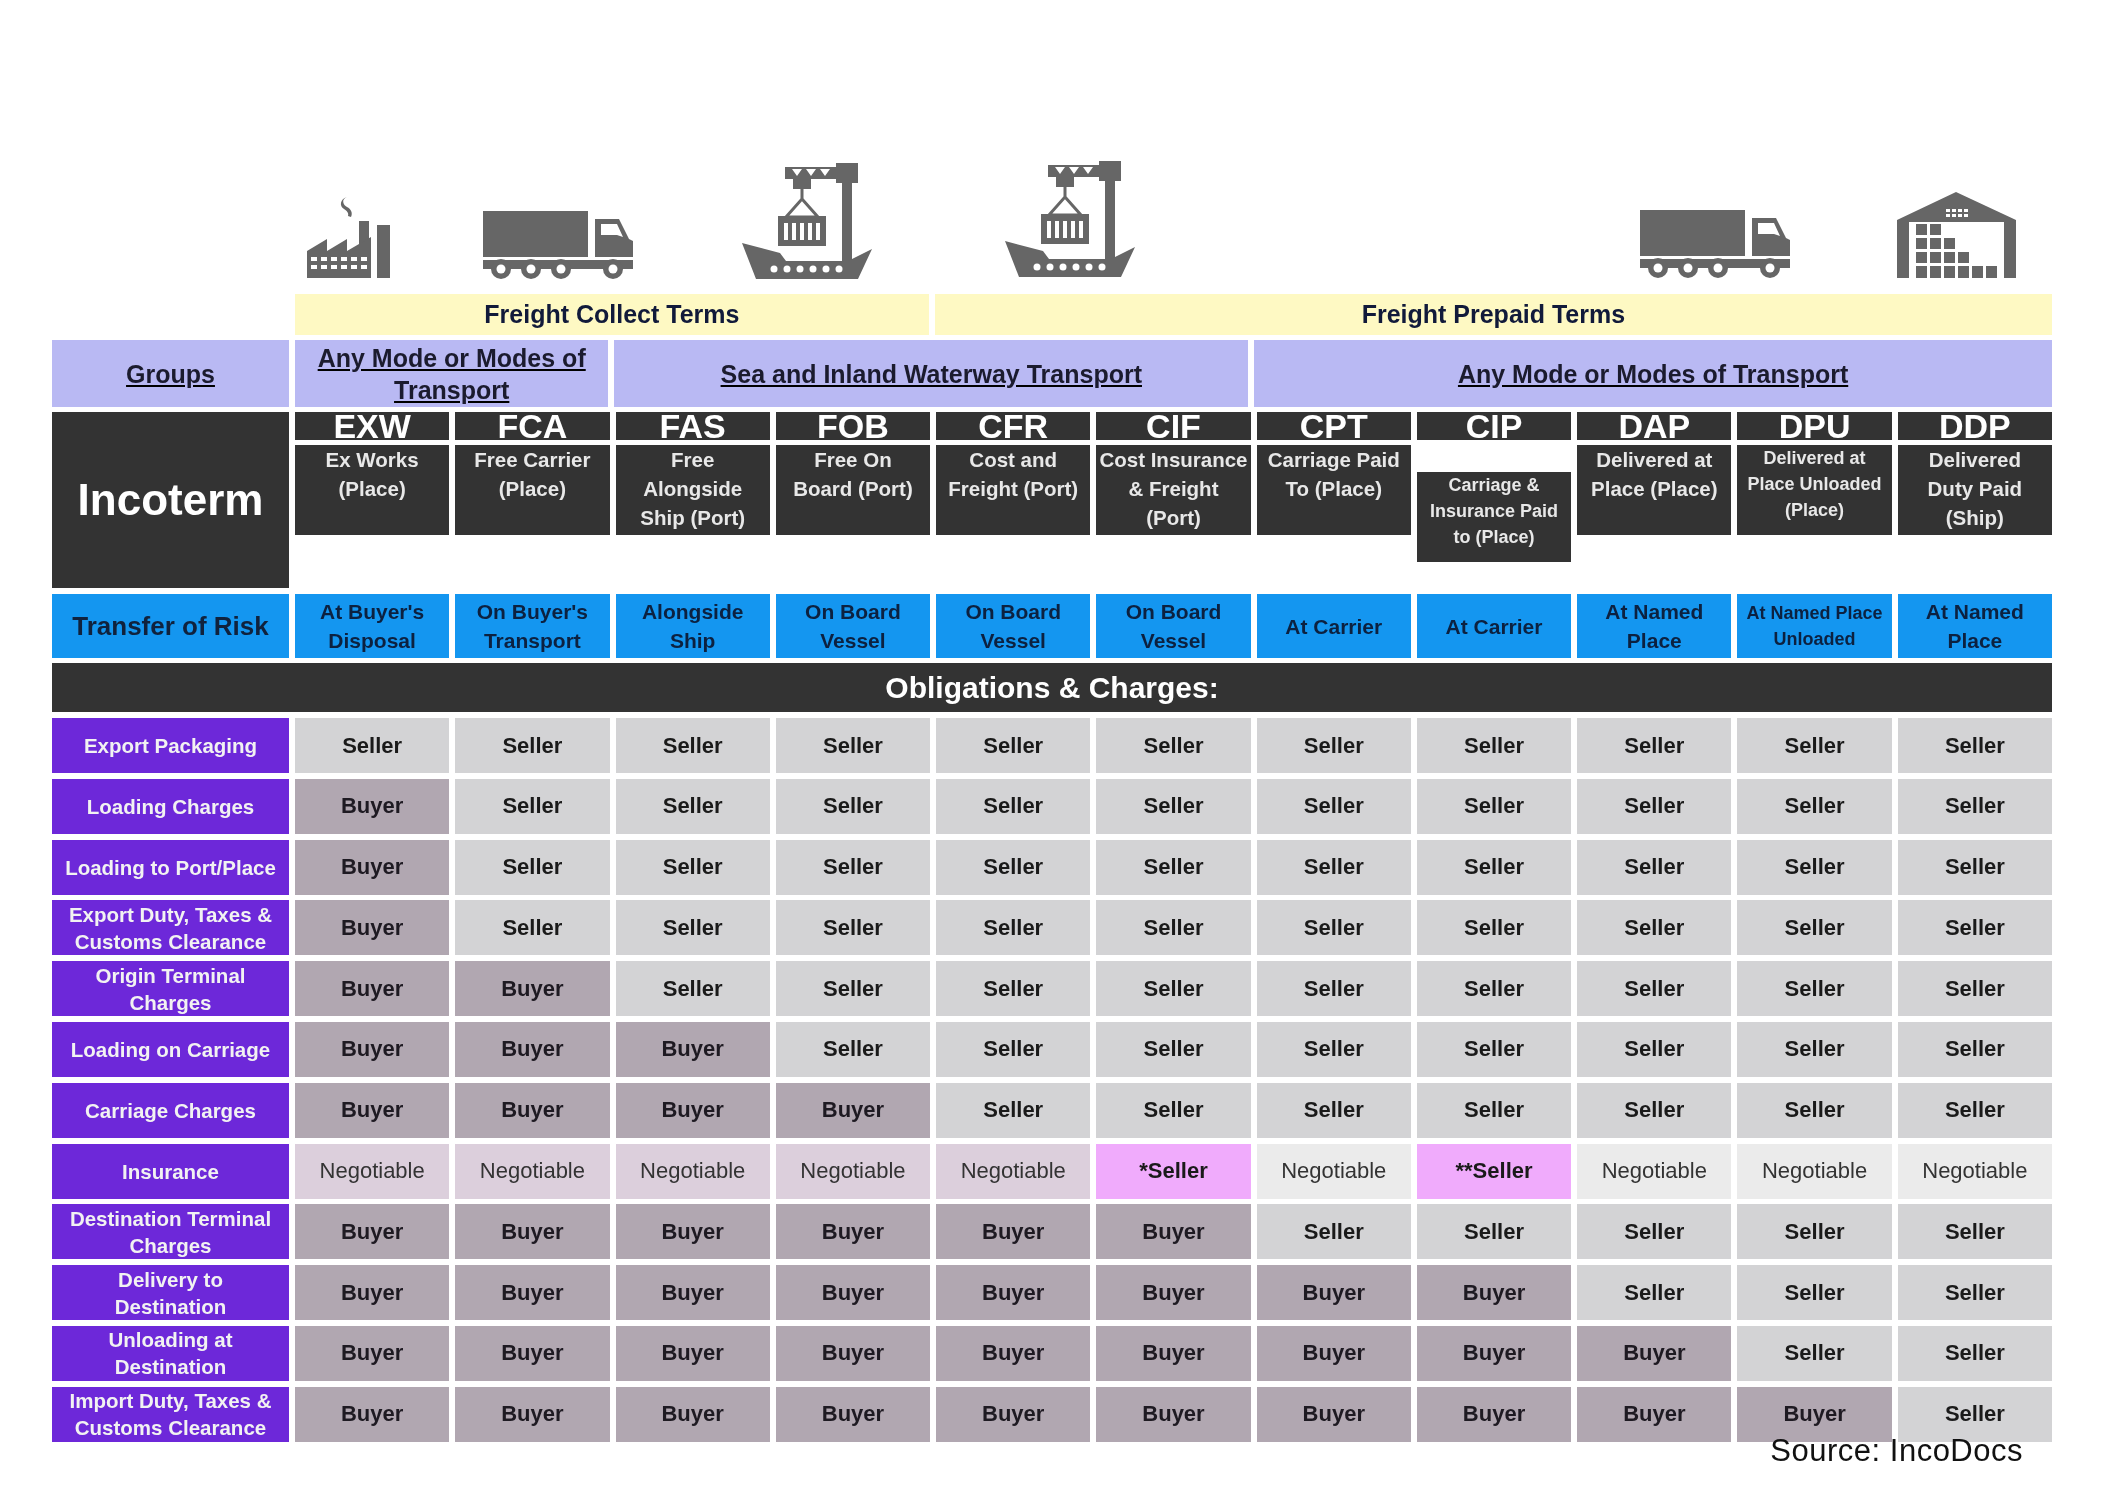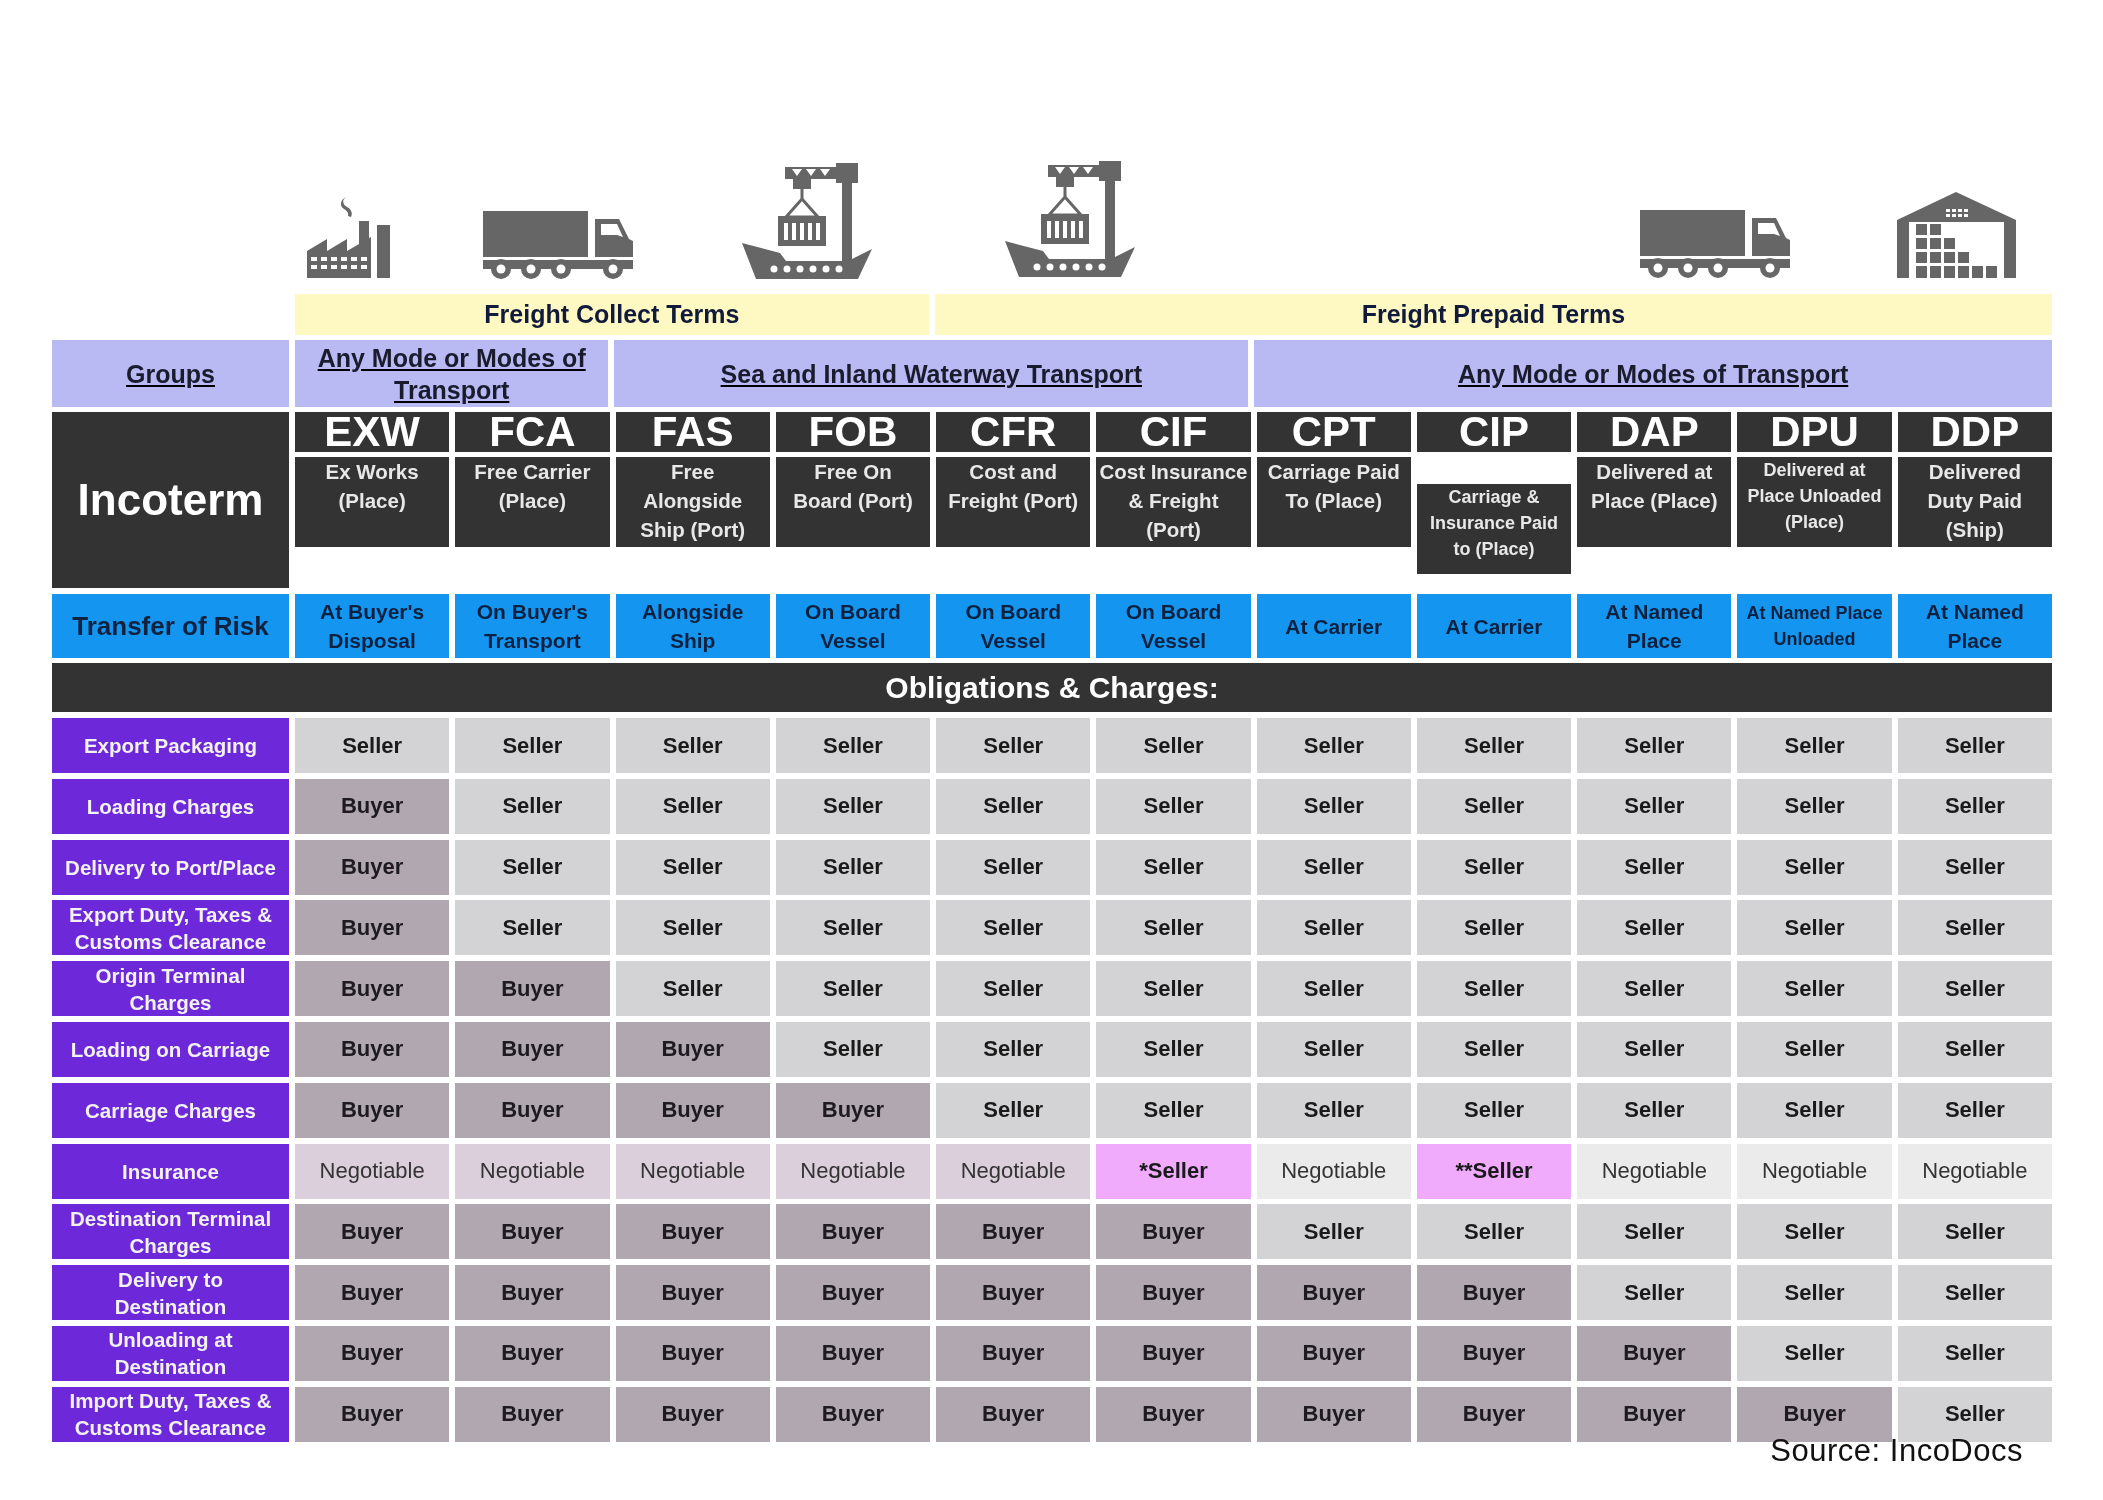--- a/index.html
+++ b/index.html
@@ -12,21 +12,21 @@
   .freight-row > div { display:flex; align-items:center; justify-content:center;
       background:#fef9c3; color:#111a3a; font-weight:bold; font-size:25px; }
   .freight-row .blank { background:transparent; }
   .groups-row { display:grid; grid-template-columns: 237px 313.4px 633.8px 1fr; column-gap:6px;
       height:67px; margin-top:5px;text-decoration:underline; }
   .groups-row > div { background:#b9b9f3; color:#1b1b2e; font-weight:bold; font-size:25px;
       display:flex; align-items:center; justify-content:center; text-align:center; line-height:32px; }
   .inco-block { display:grid; grid-template-columns: 237px repeat(11, 1fr); column-gap:6px; margin-top:5px; }
   .inco-label { grid-row: span 2; background:#333333; color:#fff; font-weight:bold; font-size:44px;
       display:flex; align-items:center; justify-content:center; height:176px; }
-  .code-cell { background:#333333; color:#fff; font-weight:bold; font-size:42px; height:40px;
+  .code-cell { background:#333333; color:#fff; font-weight:bold; font-size:34px; height:28px;
       display:flex; align-items:center; justify-content:center; }
   .desc-cell { background:#333333; color:#e8e8e8; font-weight:bold; font-size:20.5px; height:90px;
       margin-top:5px; display:flex; align-items:flex-start; justify-content:center; text-align:center;
       line-height:29px; padding-top:1px; box-sizing:border-box; }
   .code-col { display:flex; flex-direction:column; }
   .risk-row { display:grid; grid-template-columns: 237px repeat(11, 1fr); column-gap:6px; height:64px; margin-top:6px; }
   .risk-row > div { background:#1496f0; color:#0c2140; font-weight:bold; font-size:21px;
       display:flex; align-items:center; justify-content:center; text-align:center; line-height:29px; }
   .risk-row .risk-label { font-size:26px; color:#10223d; }
   .oblig-bar { margin-top:5px; height:49px; background:#333333; color:#fff; font-weight:bold; font-size:30px;
@@ -354,21 +354,21 @@
         <div class="cell seller">Seller</div>
         <div class="cell seller">Seller</div>
         <div class="cell seller">Seller</div>
         <div class="cell seller">Seller</div>
         <div class="cell seller">Seller</div>
         <div class="cell seller">Seller</div>
         <div class="cell seller">Seller</div>
       </div>
       <div class="row">
         <div class="row-label">
-          <span style="display: inline-block; max-width: 220px;">Delivery to Port/Place</span>
+          <span style="display: inline-block; max-width: 220px;">Loading to Port/Place</span>
         </div>
         <div class="cell buyer">Buyer</div>
         <div class="cell seller">Seller</div>
         <div class="cell seller">Seller</div>
         <div class="cell seller">Seller</div>
         <div class="cell seller">Seller</div>
         <div class="cell seller">Seller</div>
         <div class="cell seller">Seller</div>
         <div class="cell seller">Seller</div>
         <div class="cell seller">Seller</div>

